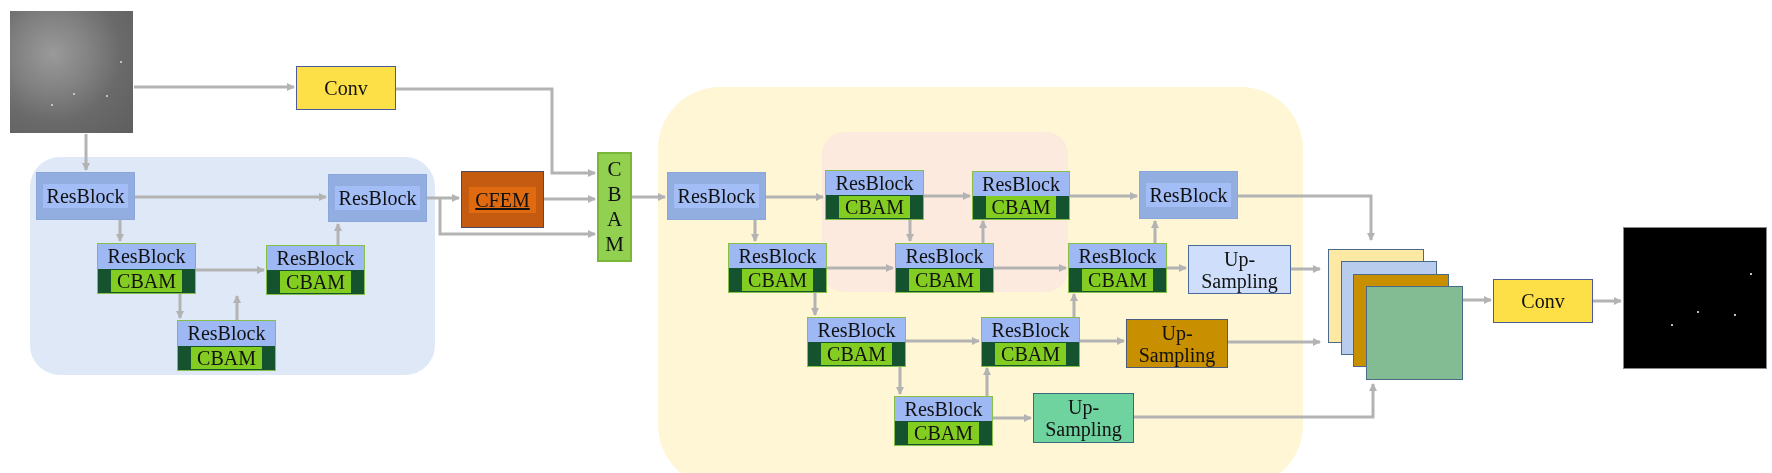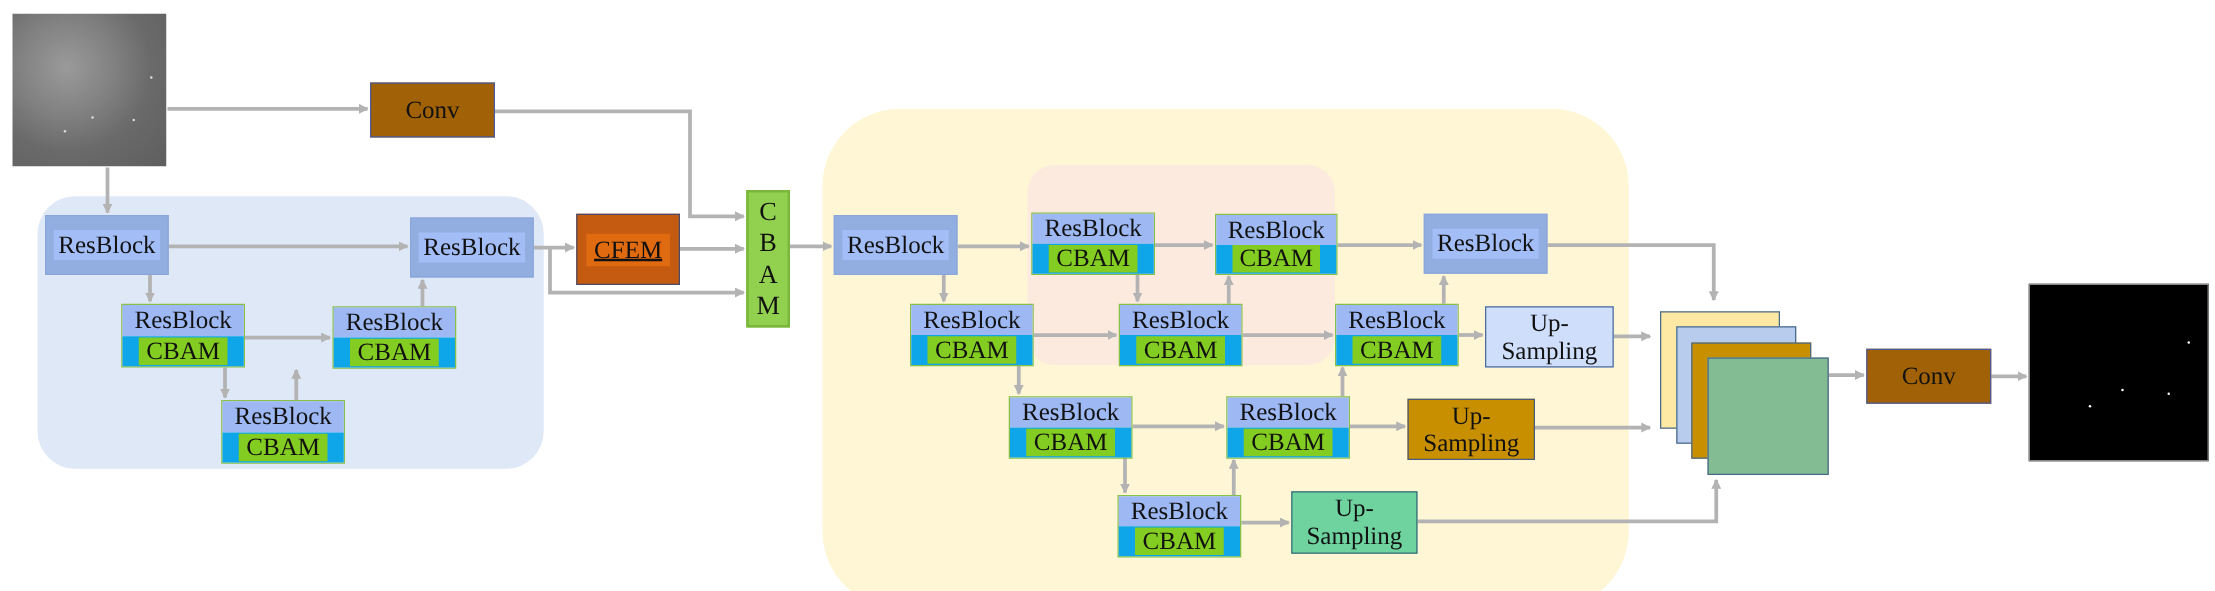--- a/index.html
+++ b/index.html
@@ -7,25 +7,25 @@
   .abs{position:absolute;box-sizing:border-box;}
   .region{position:absolute;}
   #region-encoder{left:30px;top:157px;width:405px;height:218px;background:#dfe8f7;border-radius:30px;}
   #region-decoder{left:658px;top:87px;width:645px;height:400px;background:#fef6d4;border-radius:62px;}
   #region-inner{left:822px;top:132px;width:246px;height:160px;background:#fdeadf;border-radius:22px;}
   svg#wires{position:absolute;left:0;top:0;}
   .rb{position:absolute;box-sizing:border-box;background:#92aee0;border:1px solid #8aa6da;display:flex;align-items:center;justify-content:center;}
   .rb .lbl{background:#a3bdf7;padding:1px 4px;font-size:20px;line-height:22px;}
   .rbc{position:absolute;box-sizing:border-box;border:1.5px solid #86c048;}
   .rbc .top{position:absolute;left:0;right:0;top:0;height:50%;background:#9db8f2;display:flex;align-items:center;justify-content:center;}
-  .rbc .bot{position:absolute;left:0;right:0;bottom:0;height:50%;background:#0ea5e9;display:flex;align-items:center;justify-content:center;}
+  .rbc .bot{position:absolute;left:0;right:0;bottom:0;height:50%;background:#14532d;display:flex;align-items:center;justify-content:center;}
   .rbc .top span{font-size:20px;line-height:22px;}
   .rbc .bot span{font-size:20px;line-height:22px;background:#83cc22;padding:0 6px;}
   .box{position:absolute;box-sizing:border-box;display:flex;align-items:center;justify-content:center;text-align:center;font-size:20px;line-height:22px;}
-  .conv{background:#a16207;border:1.5px solid #4a5a9a;}
+  .conv{background:#fde047;border:1.5px solid #4a5a9a;}
   .cfem{background:#c55a11;border:1.5px solid #4a4a6a;text-decoration:underline;}
   .cfem span{background:#e06a10;padding:2px 6px;}
   .cbamv{background:#92d050;border:2px solid #7ab63c;flex-direction:column;font-size:21px;line-height:25px;}
   .cbamv span{display:block;}
   .up1{background:#cfdffb;border:1.5px solid #4a6a9a;}
   .up2{background:#c89000;border:1.5px solid #4a5a7a;}
   .up3{background:#6fd3a0;border:1.5px solid #3a6a7a;}
   .sq{position:absolute;box-sizing:border-box;border:1.5px solid #4a6a8a;}
   #input-image{left:10px;top:11px;width:123px;height:122px;background:radial-gradient(ellipse at 35% 35%,#9a9a9a 0%,#808080 35%,#6a6a6a 60%,#5e5e5e 100%);}
   #output-image{left:1623px;top:227px;width:144px;height:142px;background:#000;border:1px solid #888;}

